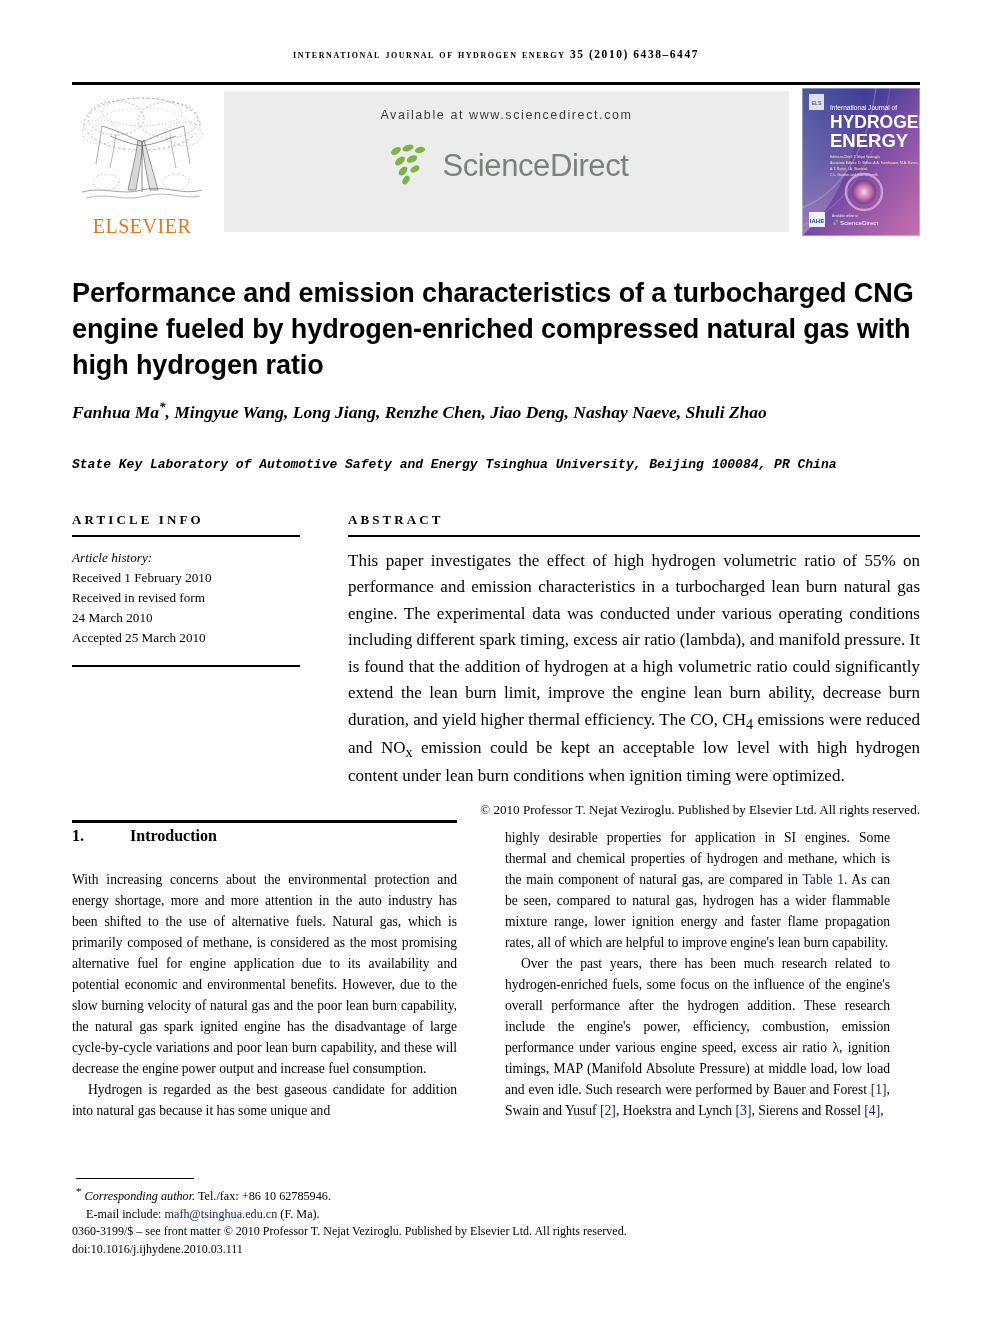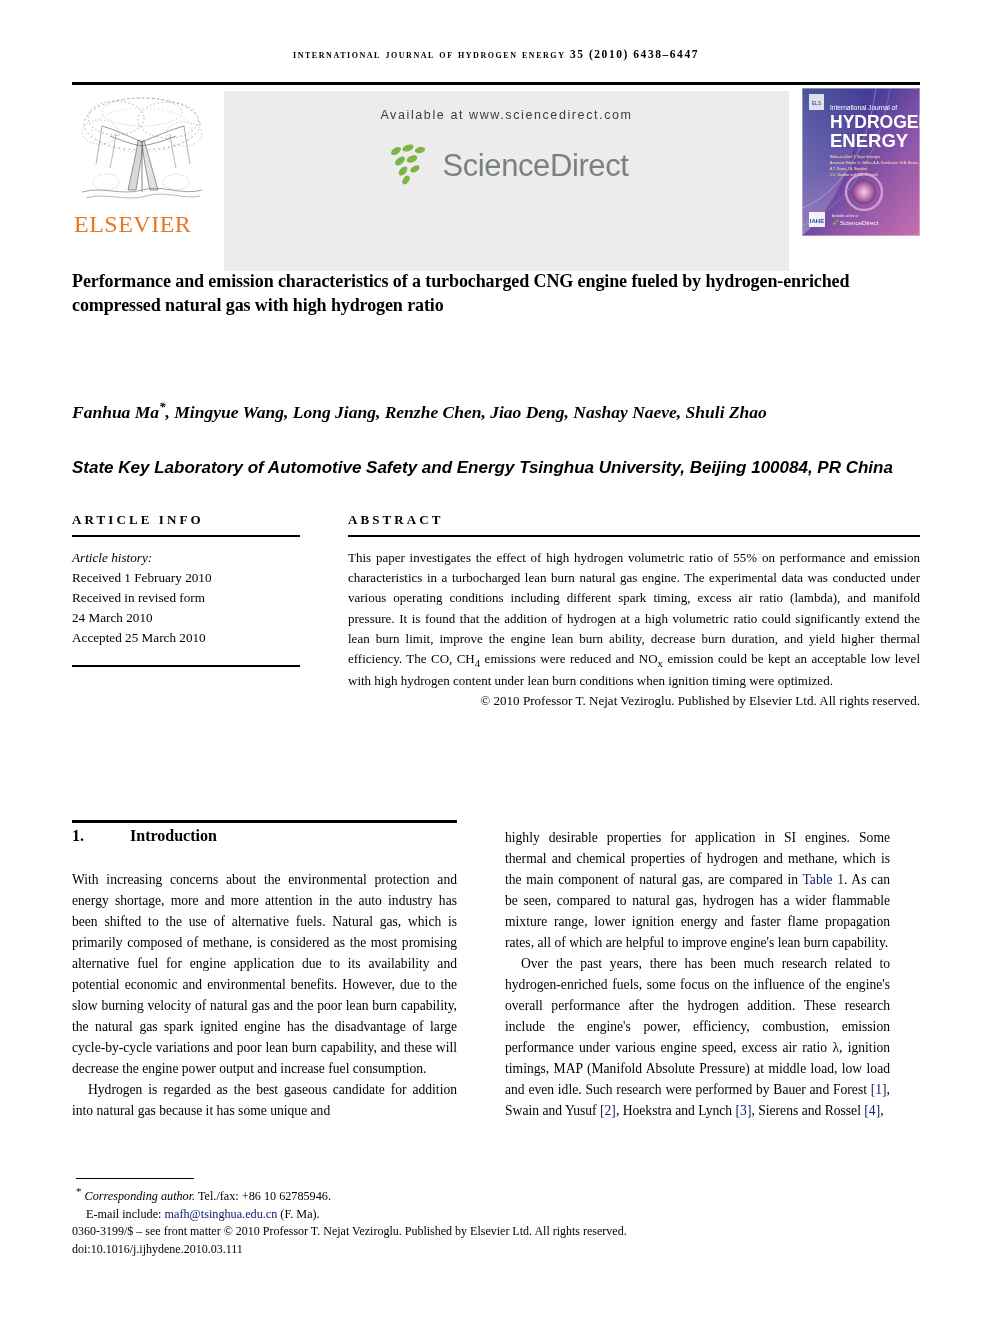--- a/index.html
+++ b/index.html
@@ -60,32 +60,33 @@
     top: 0;
     width: 140px;
     height: 148px;
   }
   .tree-svg { position:absolute; left:4px; top:2px; }
   .elsevier-word {
     position: absolute;
     left: 2px;
     bottom: 0px;
     width: 136px;
+    text-align: center;
     color: #E87722;
     font-family: "Liberation Serif", serif;
-    font-size: 24px;
+    font-size: 20px;
     letter-spacing: 0.5px;
     line-height: 1;
   }
   .sd-banner {
     position: absolute;
     left: 152px;
     top: 3px;
     width: 565px;
-    height: 180px;
+    height: 141px;
     background: #ececec;
     color: #4a4a4a;
   }
   .sd-available {
     position: absolute;
     left: 0; right: 0;
     top: 17px;
     text-align: center;
     font-family: "Liberation Sans", sans-serif;
     font-size: 12.5px;
@@ -129,22 +130,22 @@
     overflow: hidden;
   }
   .cover-inner { position:absolute; inset:0; }
 
   
   .title {
     position: absolute;
     left: 72px;
     top: 258px;
     width: 845px;
-    font-family: Liberation Serif, serif;
-    font-size: 18px;
+    font-family: Liberation Sans, sans-serif;
+    font-size: 27px;
     font-weight: bold;
     line-height: 1.33;
     letter-spacing: -0.1px;
   }
 
   
   .authors {
     position: absolute;
     left: 72px;
     top: 398px;
@@ -154,23 +155,23 @@
     font-weight: bold;
     font-size: 17.5px;
     line-height: 1.42;
   }
   .authors .star { font-size: 13px; vertical-align: super; font-weight: bold; }
   .affil {
     position: absolute;
     left: 72px;
     top: 456px;
     width: 845px;
-    font-family: Liberation Sans, sans-serif;
+    font-family: Liberation Mono, monospace;
     font-style: italic;
-    font-size: 17px;
+    font-size: 13px;
     font-weight: bold;
     line-height: 1.4;
   }
 
   
   .infoblock {
     position: absolute;
     left: 72px;
     top: 512px;
     width: 848px;
@@ -197,29 +198,29 @@
     line-height: 1.52;
   }
   .info-text .lbl { font-style: italic; }
   .hr-mid {
     height: 1.6px;
     background: #000;
     margin: 17px 0 10px 0;
   }
   .abs-text {
     font-family: "Liberation Serif", serif;
-    font-size: 13px;
+    font-size: 17px;
     line-height: 1.555;
     text-align: justify;
   }
   .abs-copyright {
     font-family: "Liberation Serif", serif;
     font-size: 13.1px;
     text-align: right;
-    margin-top: 1px;
+    margin-top: 12px;
   }
 
   
   .rule-body {
     position: absolute;
     left: 72px;
     top: 820px;
     width: 385px;
     height: 3px;
     background: #000;

